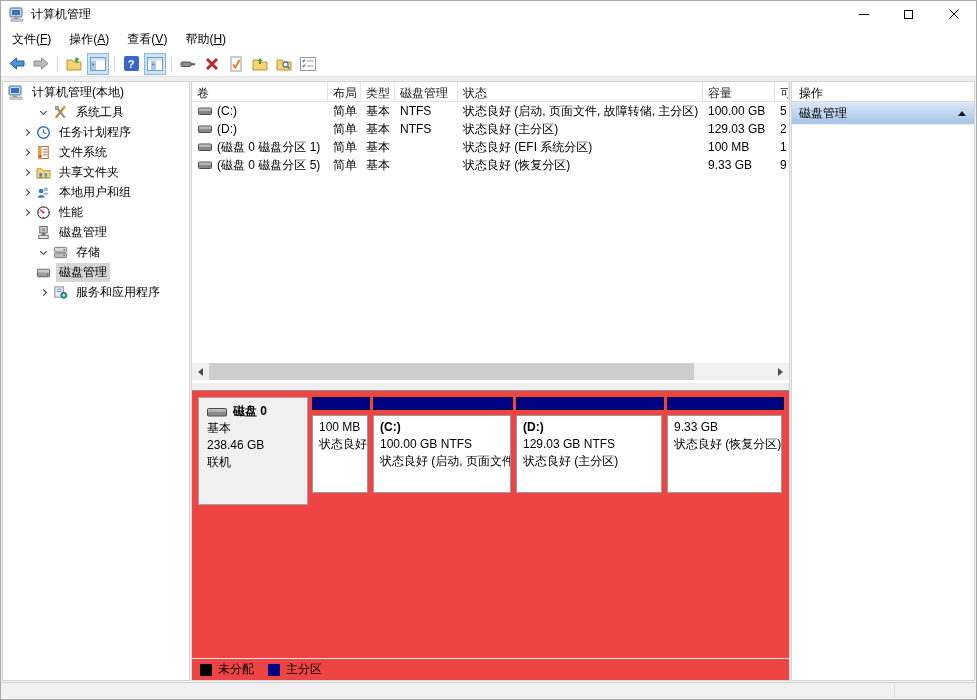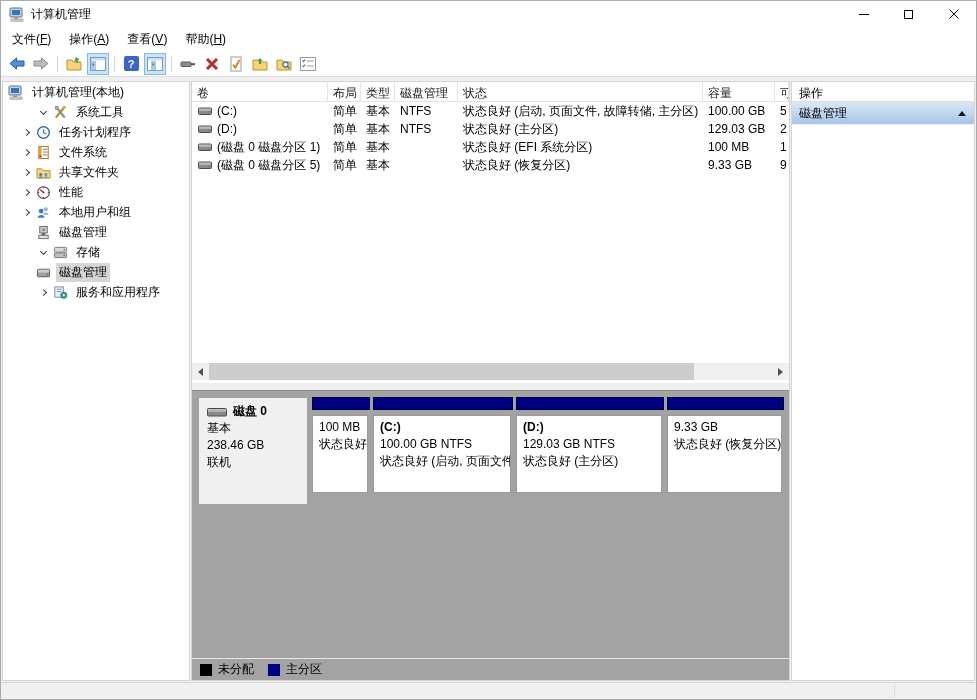--- a/index.html
+++ b/index.html
@@ -63,21 +63,21 @@
   .sb-arrow { position:absolute; top:0; width:17px; height:17px; display:flex; align-items:center; justify-content:center; }
   .sb-left { left:0; } .sb-right { right:0; }
   .arr-l { width:0; height:0; border-top:4px solid transparent; border-bottom:4px solid transparent; border-right:5px solid #505050; }
   .arr-r { width:0; height:0; border-top:4px solid transparent; border-bottom:4px solid transparent; border-left:5px solid #505050; }
   .sb-thumb { position:absolute; left:17px; top:0; width:485px; height:17px; background:#cdcdcd; }
 
   
   .splitter { height:11px; background:#f0f0f0; border-top:3px solid #fff; border-bottom:1px solid #8c8c8c; flex:0 0 auto; }
 
   
-  .graph-section { flex:1 1 auto; background:#a3a3a3; display:flex; flex-direction:column; overflow:hidden; }
+  .graph-section { flex:1 1 auto; background:#ef4444; display:flex; flex-direction:column; overflow:hidden; }
   .graph-area { flex:1 1 auto; padding:6px 0 0 6px; overflow:hidden; }
   .disk-row { display:flex; }
   .disk-info { width:110px; height:108px; background:#f0f0f0; border:1px solid #a3a3a3; padding:5px 8px; margin-right:4px; flex:0 0 auto; }
   .disk-info .dline { line-height:17px; white-space:nowrap; }
   .disk-title { display:flex; align-items:center; gap:6px; font-weight:bold; line-height:17px; }
   .partitions { display:flex; gap:3px; }
   .part { height:108px; flex:0 0 auto; }
   .p1{width:58px;} .p2{width:140px;} .p3{width:148px;} .p4{width:117px;}
   .part-strip { height:13px; background:#000082; border:1px solid #000040; }
   .part-body { margin:5px 2px 0 0; height:78px; background:#fff; border:1px solid #9a9a9a; padding:3px 0 0 6px; overflow:hidden; }
@@ -285,39 +285,39 @@
               <circle cx="10.5" cy="10" r="1.6" fill="#5a91cf"></circle>
               <path d="M8.3 13.5 a2.3 2.3 0 0 1 4.4 0 Z" fill="#5a91cf"></path>
             </svg>
           </span>
         <span class="tlabel">共享文件夹</span>
       </div>
       <div class="trow lvl2">
         <span class="chev col"></span>
         <span class="ticon">
             <svg width="15" height="15" viewBox="0 0 16 16">
+              <circle cx="10.5" cy="4.5" r="2.2" fill="#9ab4d0"></circle>
+              <path d="M7.4 10.5 a3.2 3.2 0 0 1 6.2 0 Z" fill="#9ab4d0"></path>
+              <circle cx="5.5" cy="6.5" r="2.6" fill="#3b79c6"></circle>
+              <path d="M1.8 13.5 a3.8 3.8 0 0 1 7.4 0 Z" fill="#3b79c6"></path>
+            </svg>
+          </span>
+        <span class="tlabel">本地用户和组</span>
+      </div>
+      <div class="trow lvl2">
+        <span class="chev col"></span>
+        <span class="ticon">
+            <svg width="15" height="15" viewBox="0 0 16 16">
               <circle cx="8" cy="8" r="6.2" fill="#fff" stroke="#444" stroke-width="1.2"></circle>
               <path d="M8 8 L4.6 5" stroke="#d0222a" stroke-width="1.6"></path>
               <circle cx="8" cy="8" r="1.1" fill="#d0222a"></circle>
               <path d="M8 2.2 V3.4 M13.8 8 H12.6 M8 13.8 V12.6 M2.2 8 H3.4" stroke="#444"></path>
             </svg>
           </span>
         <span class="tlabel">性能</span>
-      </div>
-      <div class="trow lvl2">
-        <span class="chev col"></span>
-        <span class="ticon">
-            <svg width="15" height="15" viewBox="0 0 16 16">
-              <circle cx="10.5" cy="4.5" r="2.2" fill="#9ab4d0"></circle>
-              <path d="M7.4 10.5 a3.2 3.2 0 0 1 6.2 0 Z" fill="#9ab4d0"></path>
-              <circle cx="5.5" cy="6.5" r="2.6" fill="#3b79c6"></circle>
-              <path d="M1.8 13.5 a3.8 3.8 0 0 1 7.4 0 Z" fill="#3b79c6"></path>
-            </svg>
-          </span>
-        <span class="tlabel">本地用户和组</span>
       </div>
       <div class="trow lvl2">
         <span class="chev none"></span>
         <span class="ticon">
             <svg width="15" height="15" viewBox="0 0 16 16">
               <rect x="4" y="1.5" width="8" height="7" fill="#c9c9c9" stroke="#6a6a6a"></rect>
               <rect x="6" y="8.5" width="4" height="2.5" fill="#6a6a6a"></rect>
               <rect x="3" y="11" width="10" height="3.5" fill="#e3e3e3" stroke="#6a6a6a"></rect>
               <circle cx="8" cy="5" r="1.6" fill="#8a8a8a"></circle>
             </svg>

